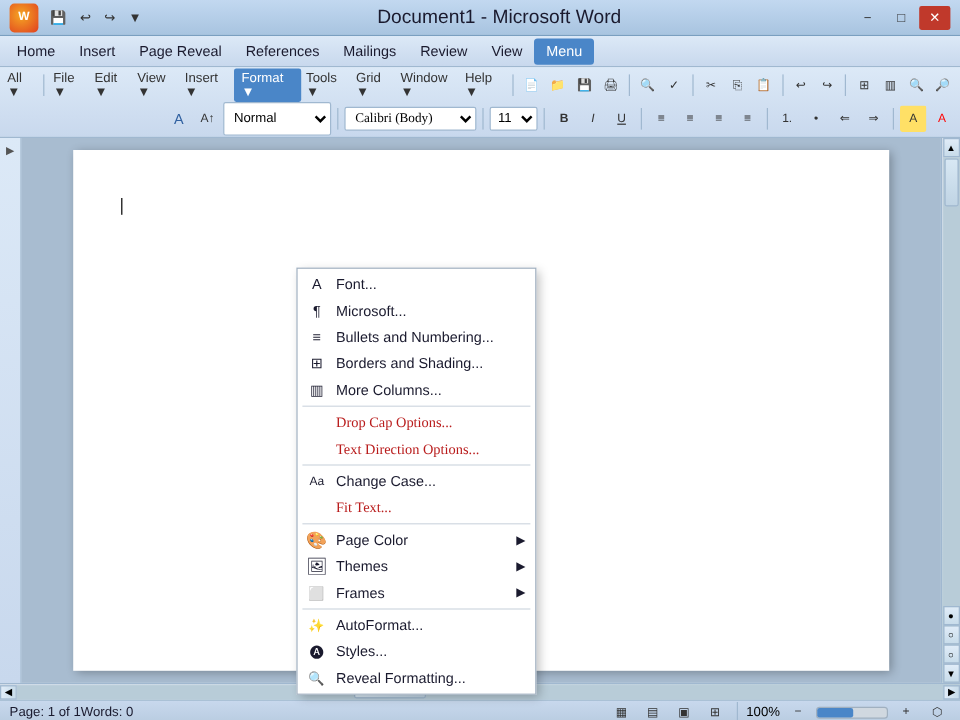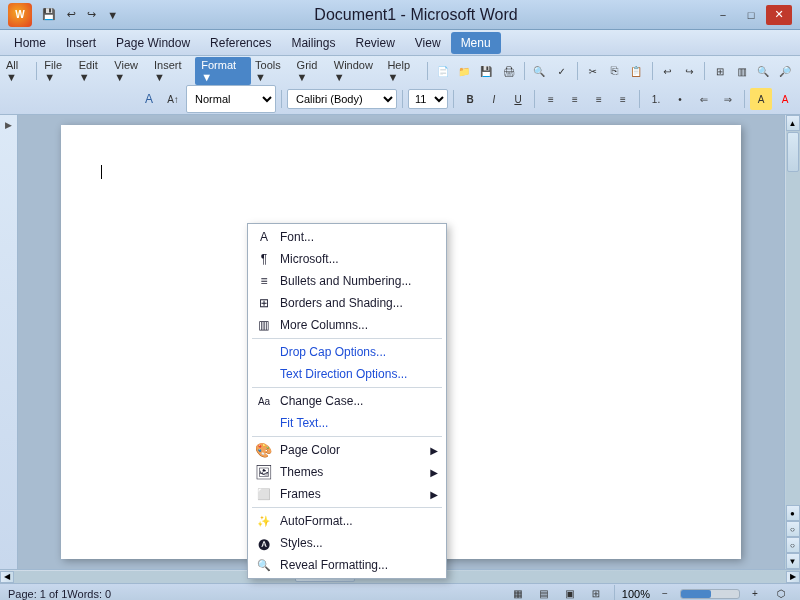--- a/index.html
+++ b/index.html
@@ -72,21 +72,21 @@
       width: 22px; height: 22px; border: 1px solid transparent; border-radius: 2px;
       background: none; cursor: pointer; display: flex; align-items: center; justify-content: center;
       font-size: 10px; color: #333;
     }
     .style-dropdown {
       height: 28px; min-width: 90px; border: 1px solid #a0b8d0; border-radius: 2px;
       background: white; font-size: 11px; padding: 0 4px; cursor: pointer;
     }
     .font-dropdown {
       height: 20px; min-width: 110px; border: 1px solid #a0b8d0; border-radius: 2px;
-      background: white; font-size: 11px; padding: 0 4px; cursor: pointer;
+      background: white; font-size: 11px; padding: 0 4px; cursor: pointer; font-family: Liberation Serif, serif;
     }
     .size-dropdown {
       height: 20px; width: 40px; border: 1px solid #a0b8d0; border-radius: 2px;
       background: white; font-size: 11px; padding: 0 2px; cursor: pointer;
     }
     .toolbar-label { font-size: 11px; color: #333; padding: 0 2px; }
 
     
     .side-toolbar {
       width: 18px;
@@ -177,21 +177,21 @@
     .menu-option {
       display: flex;
       align-items: center;
       padding: 3px 8px 3px 6px;
       cursor: pointer;
       font-size: 12px;
       color: #1a1a2e;
       min-height: 22px;
       gap: 6px;
     }
-    .menu-option.disabled { color: #1d4ed8; cursor: default; }
+    .menu-option.disabled { color: #b91c1c; cursor: default; font-family: Liberation Serif, serif; }
     .menu-option .icon-cell {
       width: 20px; height: 16px; display: flex; align-items: center; justify-content: center;
       flex-shrink: 0;
     }
     .menu-option .arrow { margin-left: auto; font-size: 10px; }
     .menu-divider { height: 1px; background: #d0d8e0; margin: 2px 4px; }
   </style>
 </head>
 <body>
 
@@ -209,21 +209,21 @@
   <div class="title-controls">
     <button class="ctrl-btn">−</button>
     <button class="ctrl-btn">□</button>
     <button class="ctrl-btn close">✕</button>
   </div>
 </div>
 
 <div class="menu-bar">
   <div class="menu-item">Home</div>
   <div class="menu-item">Insert</div>
-  <div class="menu-item">Page Window</div>
+  <div class="menu-item">Page Reveal</div>
   <div class="menu-item">References</div>
   <div class="menu-item">Mailings</div>
   <div class="menu-item">Review</div>
   <div class="menu-item">View</div>
   <div class="menu-item active">Menu</div>
 </div>
 
 <div class="toolbar-area">
 
   <div class="toolbar-row">

